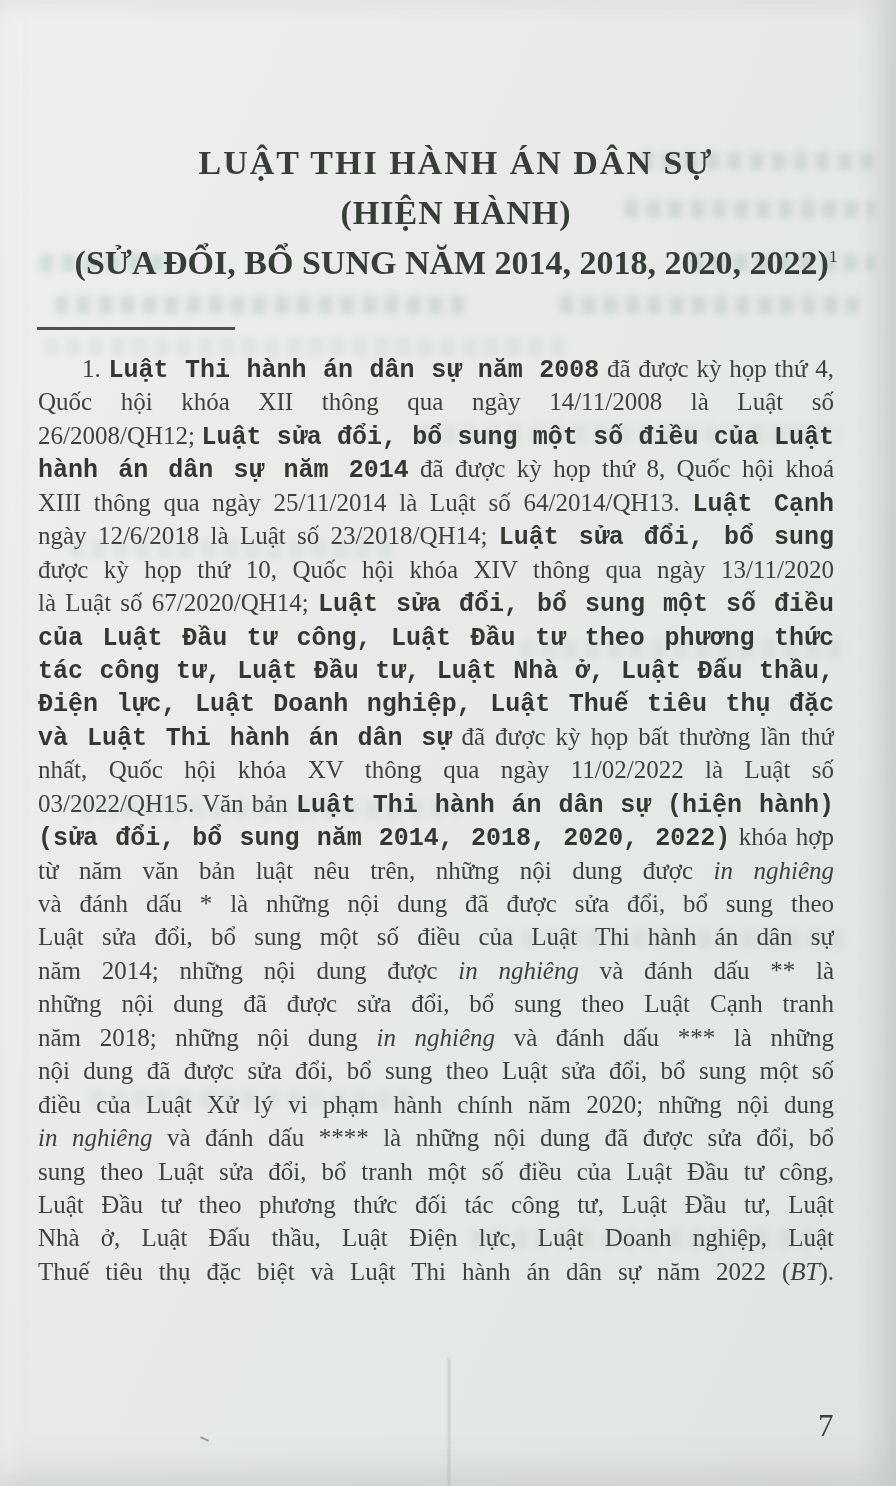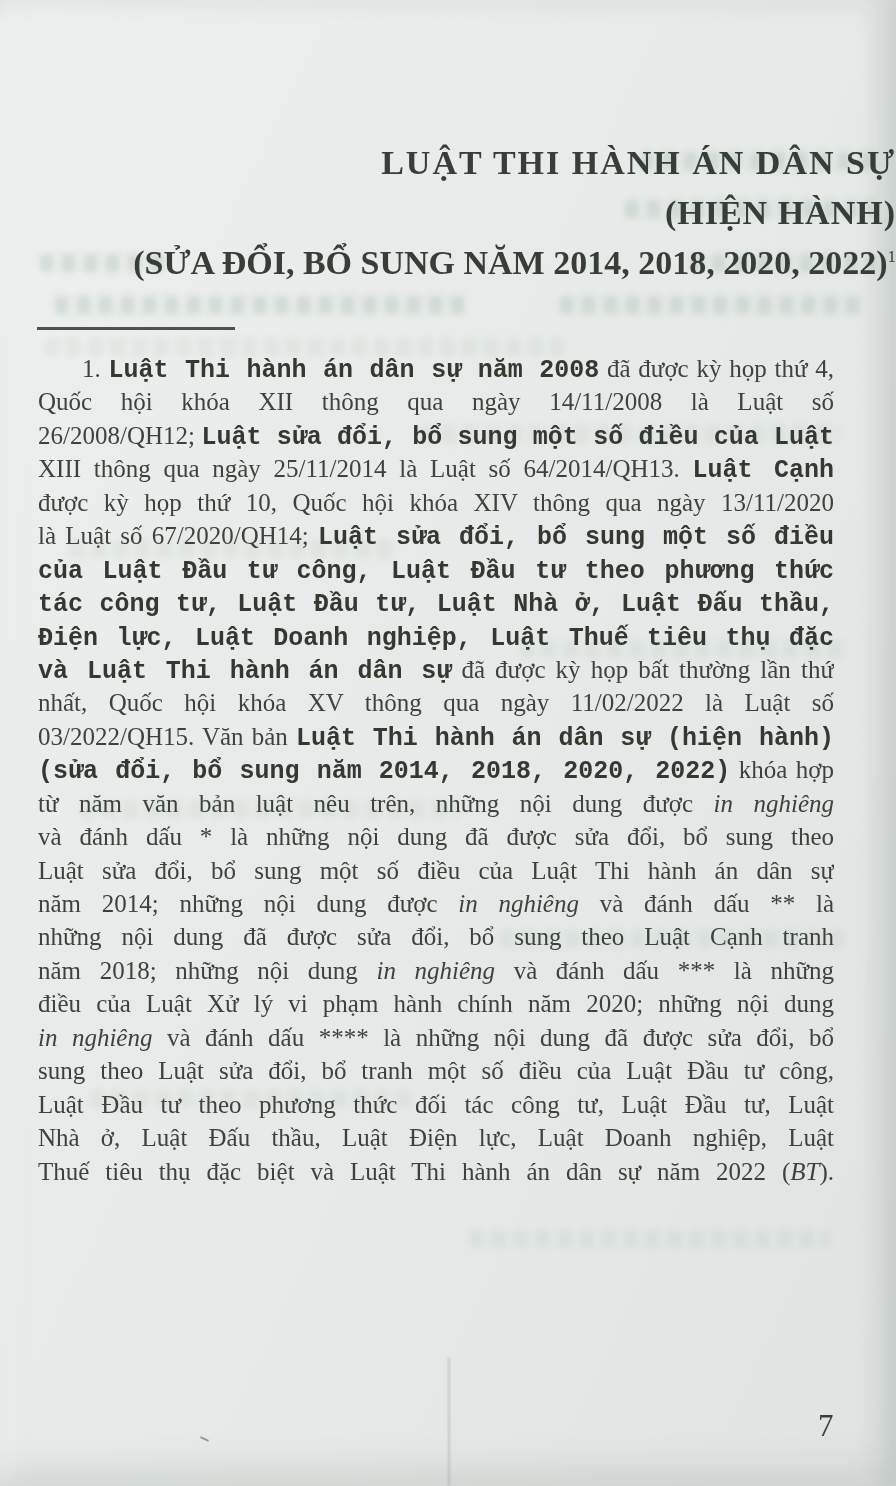--- a/index.html
+++ b/index.html
@@ -16,21 +16,21 @@
     box-shadow:
       inset -16px 0 26px rgba(95,105,100,0.14),
       inset 0 -20px 34px rgba(95,105,100,0.10),
       inset 12px 0 20px rgba(255,255,255,0.45);
   }
 
   
   .title-block {
     position: absolute;
     top: 138px; left: 16px; right: 0;
-    text-align: right;
+    text-align: center;
     font-weight: 700;
     color: #373e37;
   }
   .title-line { line-height: 50px; font-size: 34px; }
   .title-l1 { letter-spacing: 2px; }
   .title-l2 { letter-spacing: 1px; }
   .title-l3 { letter-spacing: 0; white-space: nowrap; }
   .title-l3 sup {
     font-size: 0.5em;
     font-weight: 400;
@@ -128,36 +128,39 @@
     <div class="title-line title-l2">(HIỆN HÀNH)</div>
     <div class="title-line title-l3"><span>(SỬA ĐỔI, BỔ SUNG NĂM 2014, 2018, 2020, 2022)</span><sup>1</sup></div>
   </header>
 
   <div class="footnote-rule"></div>
 
   <div class="footnote">
       <div class="fn-line"><span class="r">1. </span><span class="b">Luật Thi hành án dân sự năm 2008</span><span class="r"> đã được kỳ họp thứ 4,</span></div>
       <div class="fn-line"><span class="r">Quốc hội khóa XII thông qua ngày 14/11/2008 là Luật số</span></div>
       <div class="fn-line"><span class="r">26/2008/QH12; </span><span class="b">Luật sửa đổi, bổ sung một số điều của Luật Thi</span></div>
+      <div class="fn-line"><span class="b">hành án dân sự năm 2014</span><span class="r"> đã được kỳ họp thứ 8, Quốc hội khoá</span></div>
       <div class="fn-line"><span class="r">XIII thông qua ngày 25/11/2014 là Luật số 64/2014/QH13. </span><span class="b">Luật Cạnh</span></div>
+      <div class="fn-line"><span class="r">ngày 12/6/2018 là Luật số 23/2018/QH14; </span><span class="b">Luật sửa đổi, bổ sung</span></div>
       <div class="fn-line"><span class="r">được kỳ họp thứ 10, Quốc hội khóa XIV thông qua ngày 13/11/2020</span></div>
       <div class="fn-line"><span class="r">là Luật số 67/2020/QH14; </span><span class="b">Luật sửa đổi, bổ sung một số điều</span></div>
       <div class="fn-line"><span class="b">của Luật Đầu tư công, Luật Đầu tư theo phương thức đối</span></div>
       <div class="fn-line"><span class="b">tác công tư, Luật Đầu tư, Luật Nhà ở, Luật Đấu thầu, Luật</span></div>
       <div class="fn-line"><span class="b">Điện lực, Luật Doanh nghiệp, Luật Thuế tiêu thụ đặc biệt</span></div>
       <div class="fn-line"><span class="b">và Luật Thi hành án dân sự</span><span class="r"> đã được kỳ họp bất thường lần thứ</span></div>
       <div class="fn-line"><span class="r">nhất, Quốc hội khóa XV thông qua ngày 11/02/2022 là Luật số</span></div>
       <div class="fn-line"><span class="r">03/2022/QH15. Văn bản </span><span class="b">Luật Thi hành án dân sự (hiện hành)</span></div>
       <div class="fn-line"><span class="b">(sửa đổi, bổ sung năm 2014, 2018, 2020, 2022)</span><span class="r"> khóa hợp nhất</span></div>
       <div class="fn-line"><span class="r">từ năm văn bản luật nêu trên, những nội dung được </span><span class="i">in nghiêng</span></div>
       <div class="fn-line"><span class="r">và đánh dấu * là những nội dung đã được sửa đổi, bổ sung theo</span></div>
       <div class="fn-line"><span class="r">Luật sửa đổi, bổ sung một số điều của Luật Thi hành án dân sự</span></div>
       <div class="fn-line"><span class="r">năm 2014; những nội dung được </span><span class="i">in nghiêng</span><span class="r"> và đánh dấu ** là</span></div>
       <div class="fn-line"><span class="r">những nội dung đã được sửa đổi, bổ sung theo Luật Cạnh tranh</span></div>
       <div class="fn-line"><span class="r">năm 2018; những nội dung </span><span class="i">in nghiêng</span><span class="r"> và đánh dấu *** là những</span></div>
+      <div class="fn-line"><span class="r">nội dung đã được sửa đổi, bổ sung theo Luật sửa đổi, bổ sung một số</span></div>
       <div class="fn-line"><span class="r">điều của Luật Xử lý vi phạm hành chính năm 2020; những nội dung</span></div>
       <div class="fn-line"><span class="i">in nghiêng</span><span class="r"> và đánh dấu **** là những nội dung đã được sửa đổi, bổ</span></div>
       <div class="fn-line"><span class="r">sung theo Luật sửa đổi, bổ tranh một số điều của Luật Đầu tư công,</span></div>
       <div class="fn-line"><span class="r">Luật Đầu tư theo phương thức đối tác công tư, Luật Đầu tư, Luật</span></div>
       <div class="fn-line"><span class="r">Nhà ở, Luật Đấu thầu, Luật Điện lực, Luật Doanh nghiệp, Luật</span></div>
       <div class="fn-line"><span class="r">Thuế tiêu thụ đặc biệt và Luật Thi hành án dân sự năm 2022 (</span><span class="i">BT</span><span class="r">).</span></div>
     </div>
 
   <div class="page-number">7</div>
 

